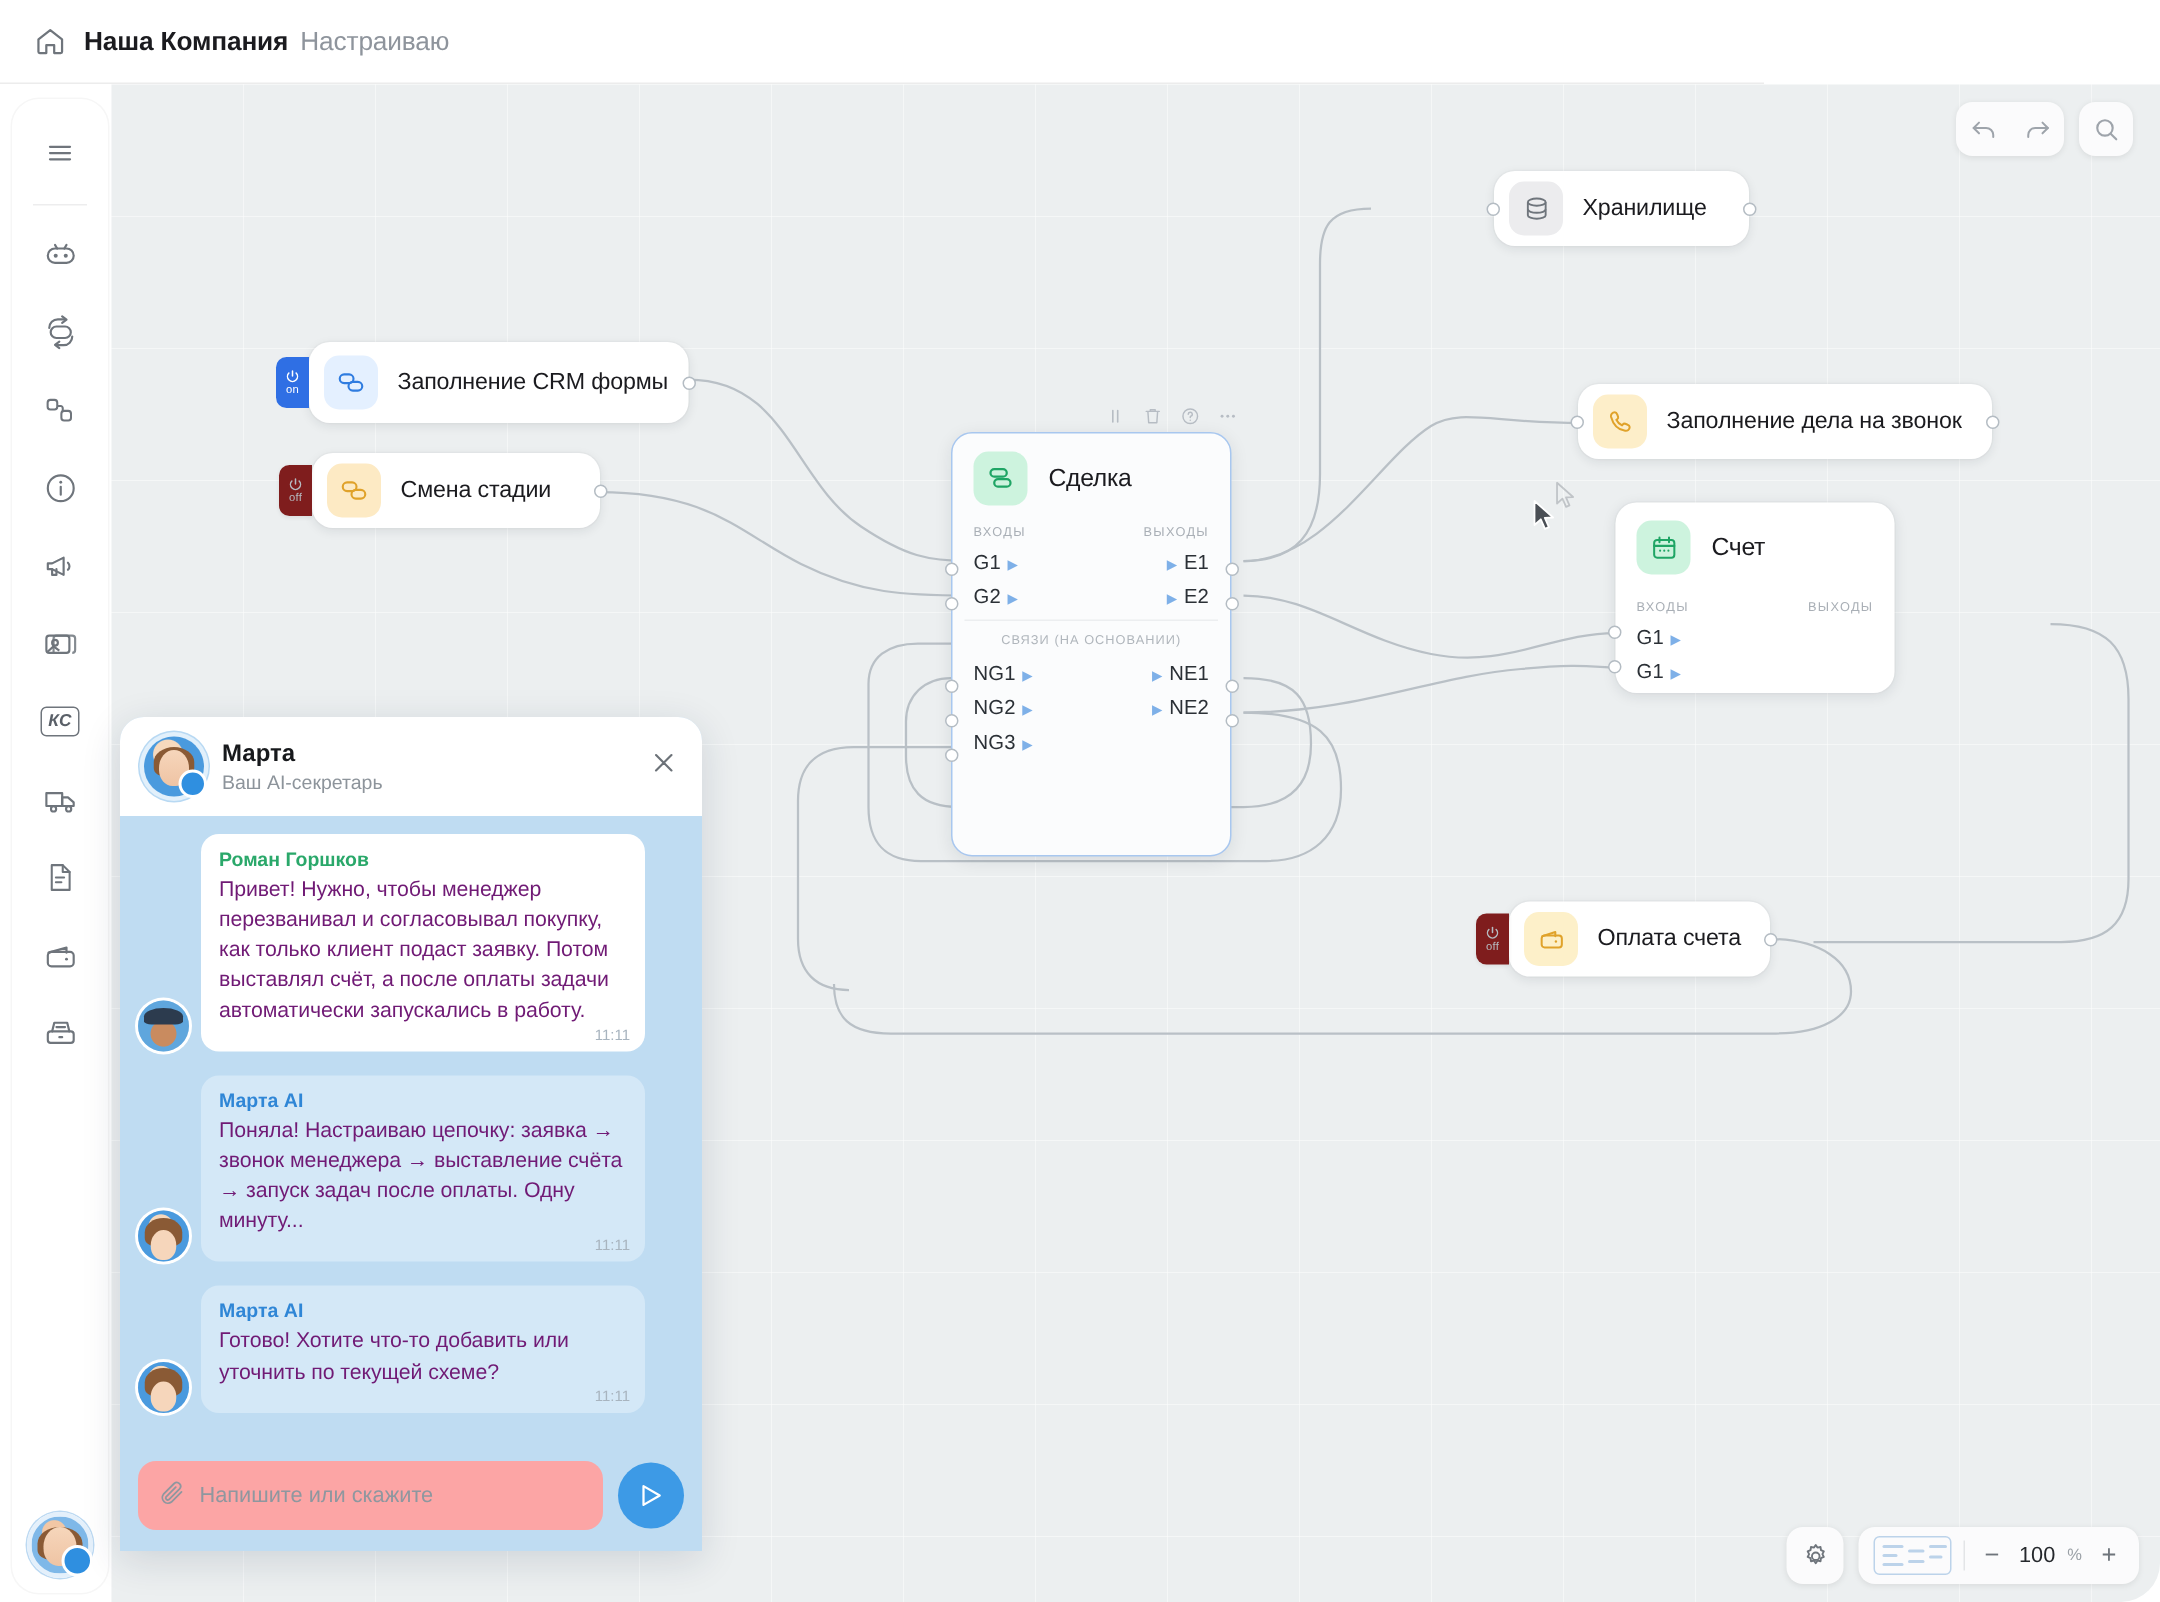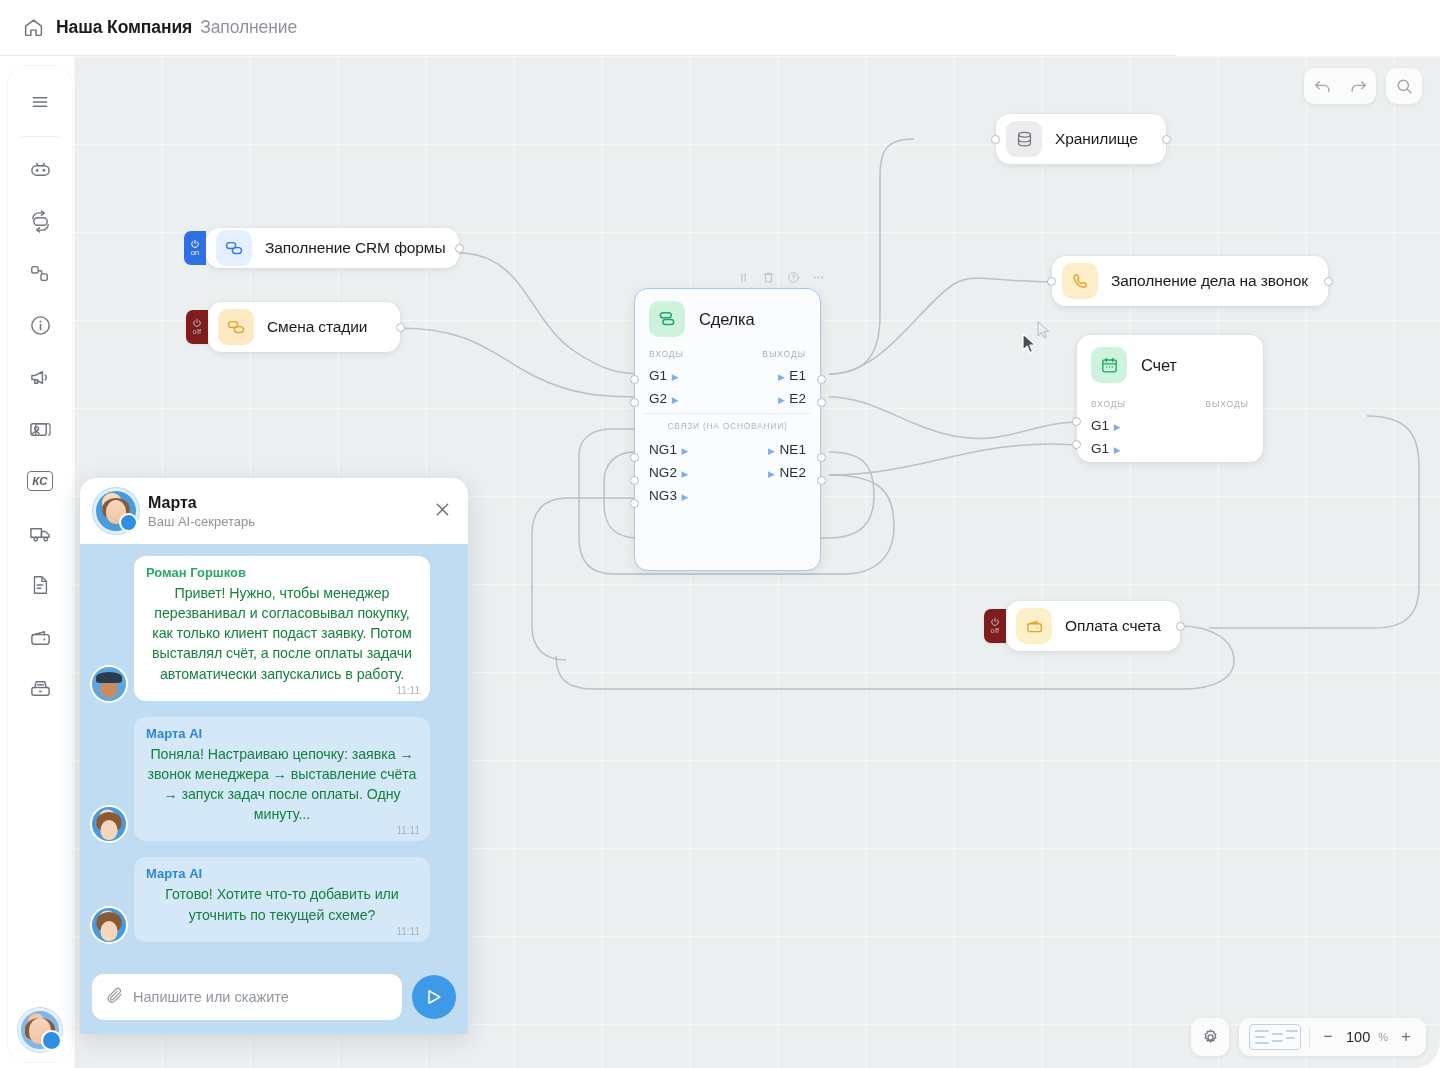--- a/index.html
+++ b/index.html
@@ -194,26 +194,26 @@
   .msg-av.marta::after { content:''; position:absolute; left:50%; top:38%; transform:translateX(-50%);
                          width: 17px; height: 20px; border-radius: 50% 50% 45% 45%; background:#f6d6bb; }
   .bubble {
     max-width: 296px; border-radius: 12px; padding: 9px 12px 17px; position: relative;
   }
   .bubble.in { background: #ffffff; }
   .bubble.ai { background: #d4e8f7; }
   .b-author { font-size: 13px; font-weight: 700; margin-bottom: 3px; }
   .b-author.green { color: #2aa86a; }
   .b-author.blue { color: #2f86d6; }
-  .b-text { font-size: 14.2px; line-height: 1.42; color: #15803d; letter-spacing: -0.05px; text-align: center; }
+  .b-text { font-size: 14.2px; line-height: 1.42; color: #701a75; letter-spacing: -0.05px; }
   .b-time { position: absolute; right: 10px; bottom: 5px; font-size: 10px; color: #a8b4bf; }
 
   .chat-foot { flex: none; padding: 10px 12px 14px; display: flex; align-items: center; gap: 10px; }
   .chat-input {
-    flex: 1; height: 46px; background: #ffffff; border-radius: 12px;
+    flex: 1; height: 46px; background: #fca5a5; border-radius: 12px;
     display: flex; align-items: center; gap: 9px; padding: 0 14px;
   }
   .chat-input input {
     border: none; outline: none; font-size: 14.5px; color: #1d2024; width: 100%;
     font-family: "Liberation Sans", sans-serif; background: transparent;
   }
   .chat-input input::placeholder { color: #8f979f; }
   .send-btn {
     width: 44px; height: 44px; border-radius: 50%; background: #3d9ae6;
     display:flex; align-items:center; justify-content:center; cursor:pointer; flex:none;
@@ -248,21 +248,21 @@
 <div class="app">
 
   <div class="header">
     <div class="home-icon">
       <svg width="21" height="21" viewBox="0 0 24 24" fill="none" stroke="#6f757c" stroke-width="1.7" stroke-linecap="round" stroke-linejoin="round">
         <path d="M3 10.5 12 3.5l9 7V20a1 1 0 0 1-1 1h-5v-6H9v6H4a1 1 0 0 1-1-1z"></path>
       </svg>
     </div>
     <div class="brand-wrap">
       <span class="brand-name">Наша Компания</span>
-      <span class="brand-sub">Заполнение</span>
+      <span class="brand-sub">Настраиваю</span>
     </div>
   </div>
 
   <div class="sidebar">
     <div class="sb-item">
       <svg width="20" height="20" viewBox="0 0 24 24" fill="none" stroke="#6f757c" stroke-width="1.8" stroke-linecap="round">
           <path d="M4 7h16M4 12h16M4 17h16"></path>
         </svg>
     </div>
     <div class="sb-sep"></div>
@@ -378,21 +378,21 @@
         <path d="M1105 570 C 1140 570, 1160 585, 1160 605 C 1160 622, 1140 633, 1110 633 L 520 633 C 492 633, 482 622, 482 600"></path>
 
         <path d="M755 396 C 790 396, 800 410, 800 440 C 800 468, 785 482, 755 482 L 565 482 C 540 482, 530 470, 530 448 L 530 425 C 530 408, 542 396, 560 396 L 572 396"></path>
 
         <path d="M755 419 C 805 419, 820 435, 820 470 C 820 502, 800 518, 770 518 L 540 518 C 515 518, 505 505, 505 482 L 505 400 C 505 382, 518 373, 538 373 L 572 373"></path>
 
         <path d="M572 442 L 495 442 C 470 442, 458 455, 458 478 L 458 570 C 458 592, 470 604, 492 604"></path>
       </g>
     </svg>
 
-    <div class="node" style="left:132px; top:172px; width:253px; height:40px; padding:0 14px 0 10px; gap:13px;">
+    <div class="node" style="left:132px; top:172px; width:253px; height:54px; padding:0 14px 0 10px; gap:13px;">
       <div class="power on">
         <svg width="10" height="10" viewBox="0 0 24 24" fill="none" stroke="#fff" stroke-width="2.4" stroke-linecap="round">
             <path d="M12 3v8"></path>
             <path d="M6.2 6.5a8 8 0 1 0 11.6 0"></path>
           </svg>
         <span>on</span>
       </div>
       <div class="node-ico" style="background:#e4f0ff;">
         <svg width="20" height="20" viewBox="0 0 24 24" fill="none" stroke="#2f7ce0" stroke-width="1.7" stroke-linejoin="round">
           <rect x="3" y="5.5" width="11" height="7" rx="3.5"></rect>

